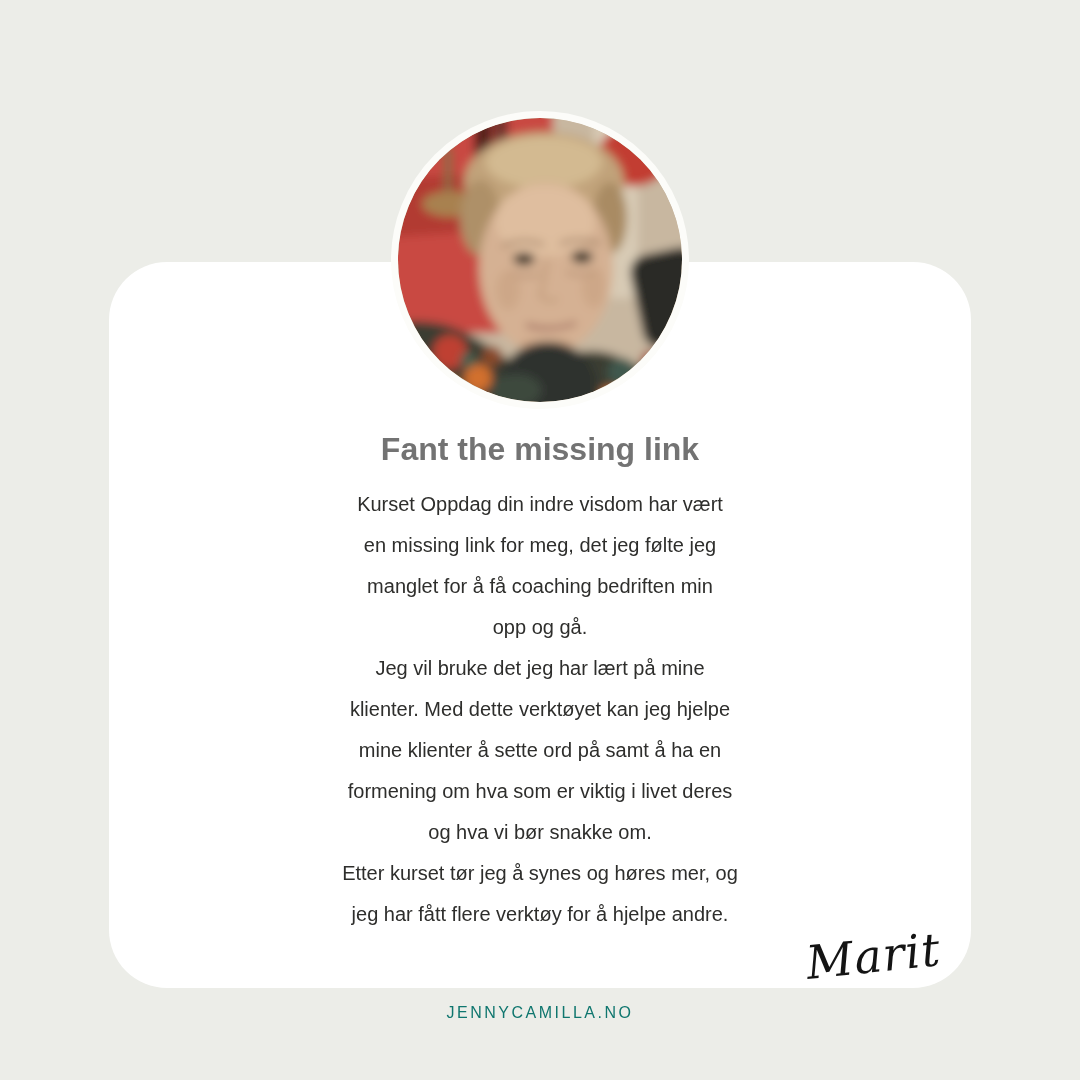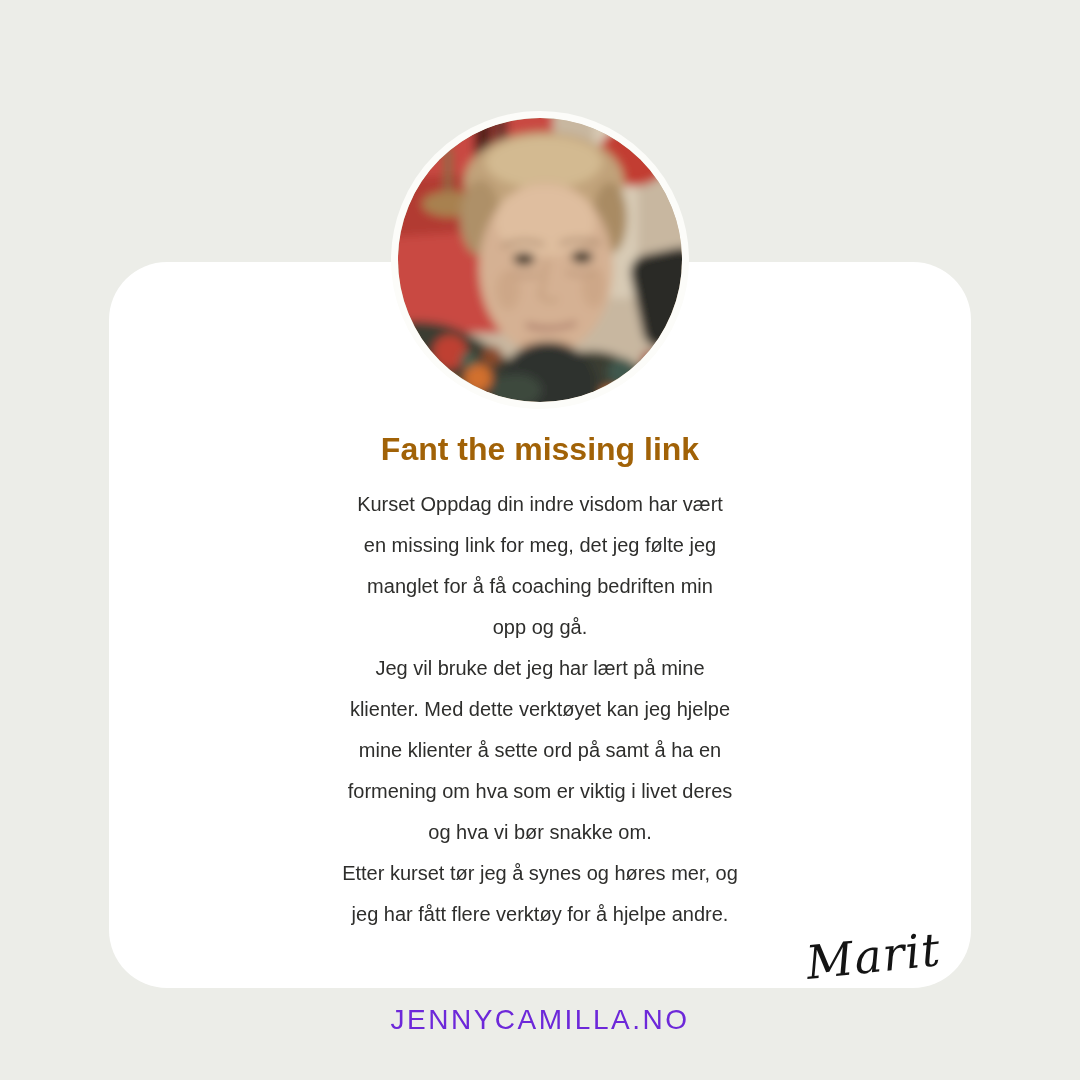--- a/index.html
+++ b/index.html
@@ -25,21 +25,21 @@
   .title {
     position: absolute;
     top: 168px;
     left: 0;
     right: 0;
     margin: 0;
     text-align: center;
     font-size: 32px;
     line-height: 38px;
     font-weight: 700;
-    color: #a16207;
+    color: #737373;
   }
   .body-text {
     position: absolute;
     top: 222px;
     left: 28px;
     right: 28px;
     margin: 0;
     text-align: center;
     font-size: 20px;
     line-height: 41px;
@@ -71,24 +71,24 @@
     overflow: hidden;
     background: #C8B7A0;
   }
   .avatar svg { display: block; width: 284px; height: 284px; }
   .footer {
     position: absolute;
     top: 1004px;
     left: 0;
     right: 0;
     text-align: center;
-    font-size: 28px;
+    font-size: 16px;
     letter-spacing: 2.5px;
     font-weight: 400;
-    color: #6d28d9;
+    color: #0f766e;
   }
 </style>
 </head>
 <body>
 
 <div class="canvas">
 
   <div class="card">
     <h1 class="title">Fant the missing link</h1>
     <p class="body-text">Kurset Oppdag din indre visdom har vært

